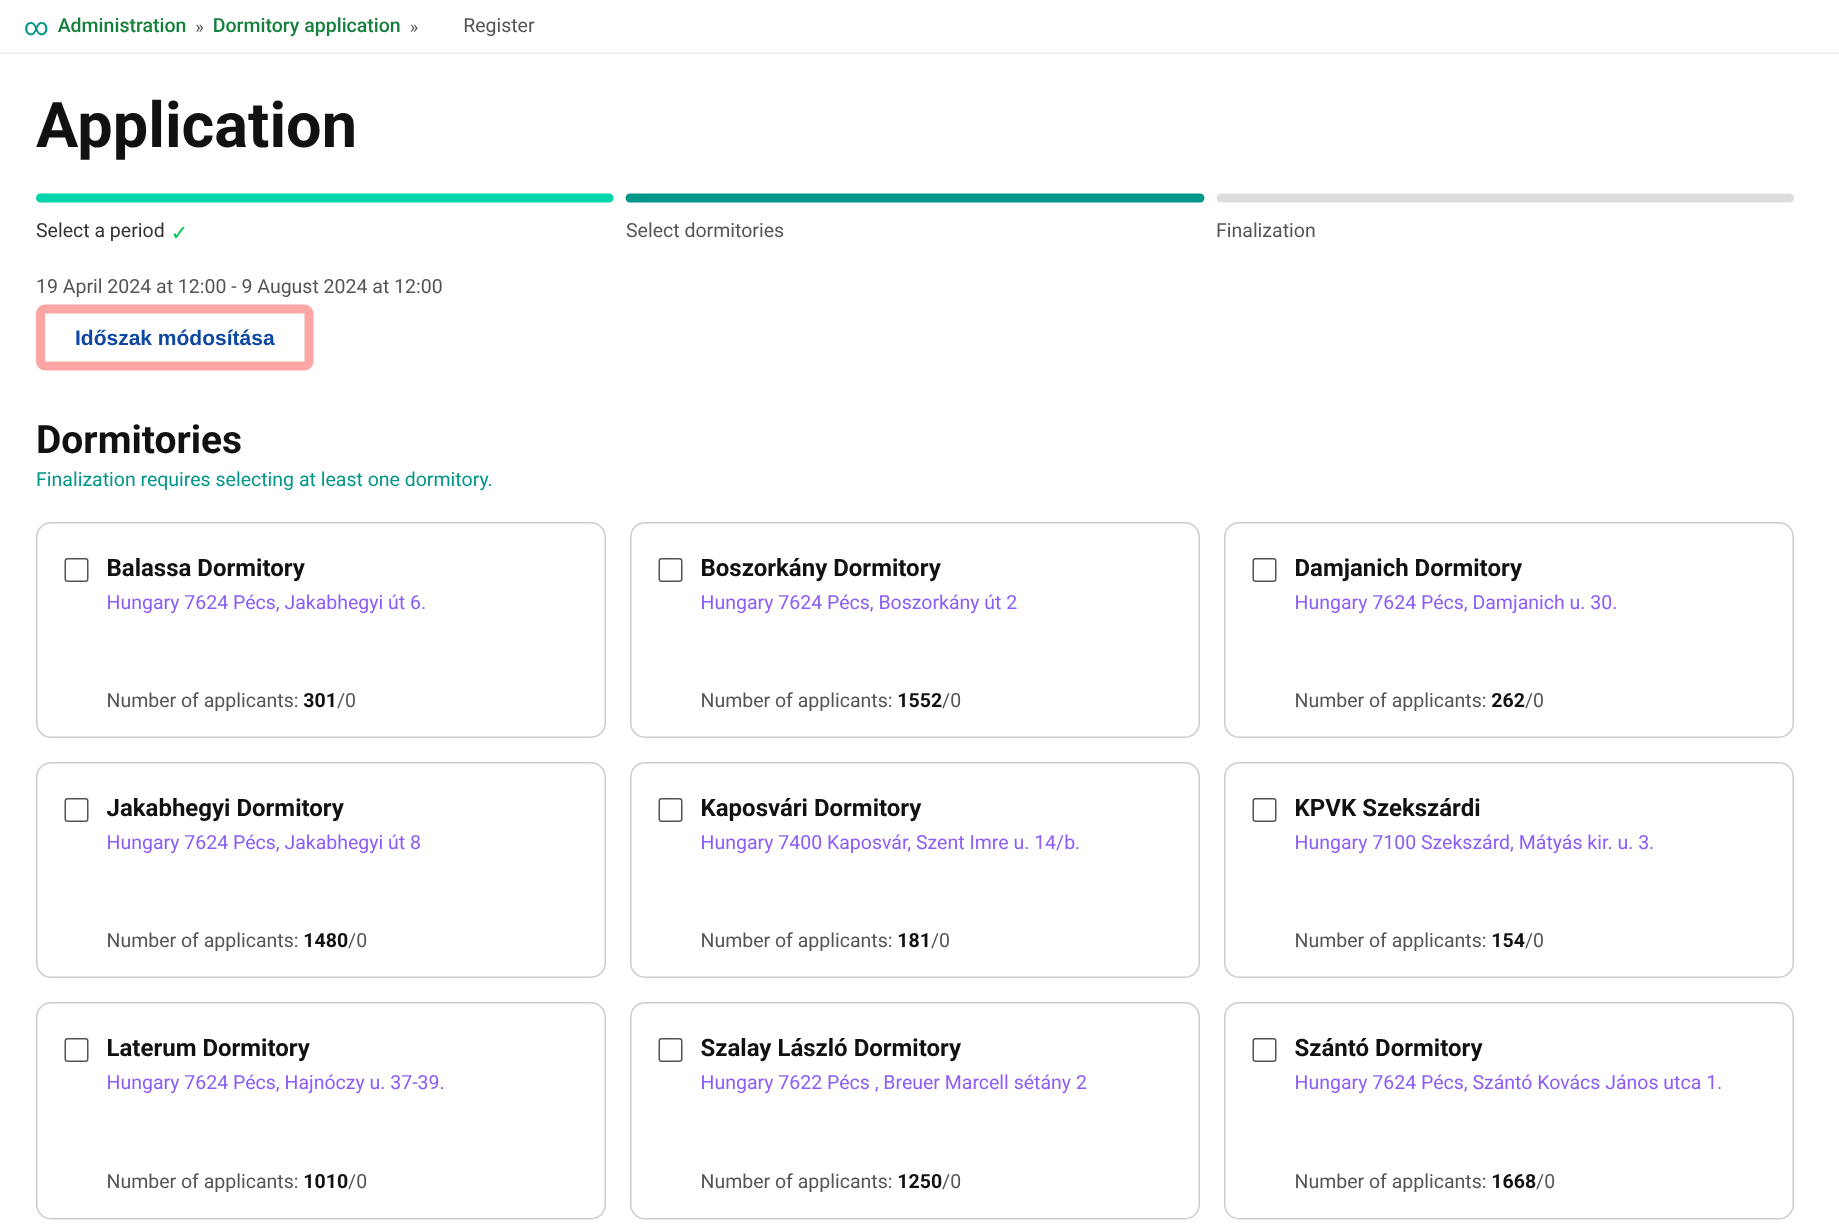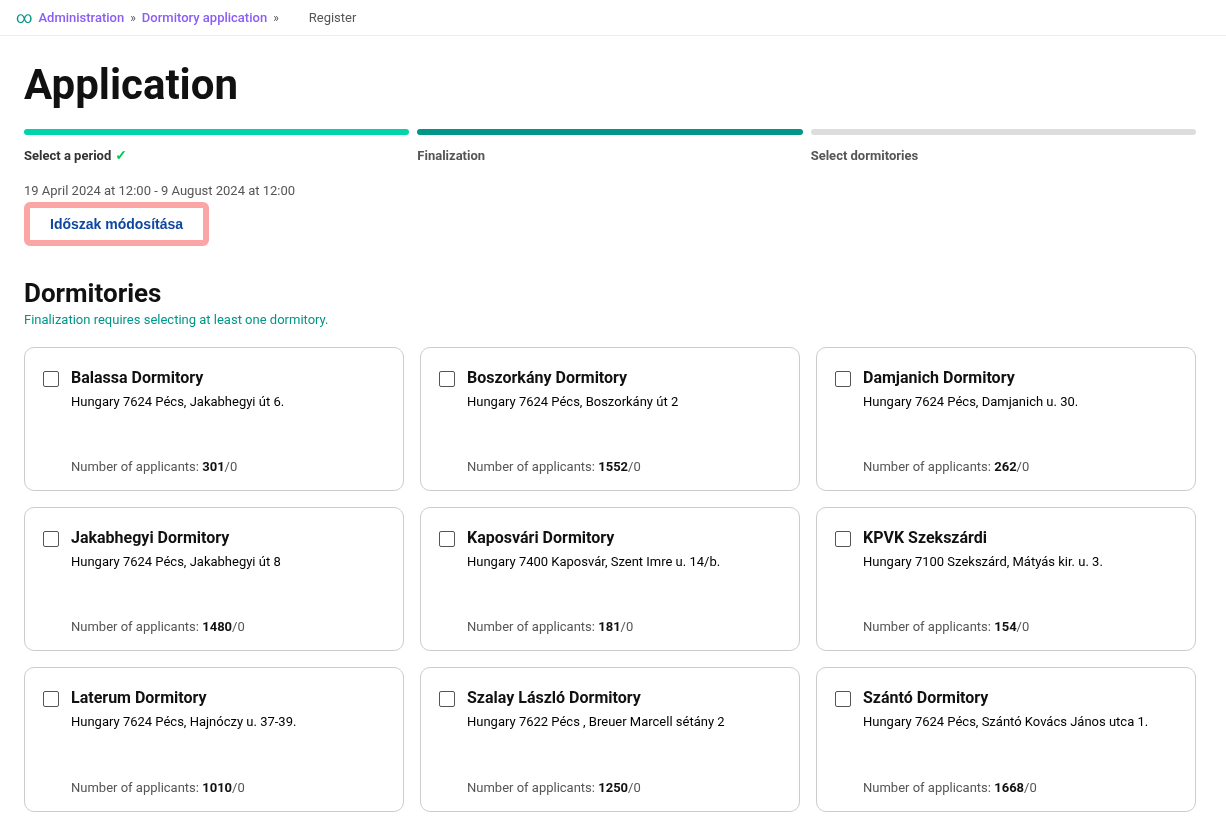--- a/index.html
+++ b/index.html
@@ -15,21 +15,21 @@
       padding: 8px 16px;
       font-size: 13px;
       gap: 6px;
       border-bottom: 1px solid #eee;
     }
     .breadcrumb-icon {
       color: #009688;
       font-size: 16px;
     }
     .breadcrumb a {
-      color: #8b5cf6;
+      color: #15803d;
       text-decoration: none;
       font-weight: 500;
     }
     .breadcrumb .sep {
       color: #555;
       font-size: 12px;
     }
     .breadcrumb .current {
       color: #555;
       padding-left: 24px;
@@ -58,24 +58,24 @@
     .step-bar.active-teal { background: #009688; }
     .step-bar.inactive { background: #ddd; }
     .steps-labels {
       display: flex;
       gap: 8px;
       margin-bottom: 20px;
     }
     .step-label {
       flex: 1;
       font-size: 13px;
-      font-weight: 700;
-      color: #555;
-      display: flex;
-      align-items: flex-end;
+      font-weight: 400;
+      color: #555;
+      display: flex;
+      align-items: flex-start;
       gap: 4px;
     }
     .step-label.done { color: #333; }
     .step-label .check {
       color: #00c853;
       font-size: 14px;
     }
     .period-info {
       font-size: 13px;
       color: #555;
@@ -149,21 +149,21 @@
       background: #009688;
       border-color: #009688;
     }
     .card-name {
       font-size: 16px;
       font-weight: 700;
       color: #111;
     }
     .card-address {
       font-size: 13px;
-      color: #000000;
+      color: #8b5cf6;
       padding-left: 28px;
       line-height: 1.4;
     }
     .card-applicants {
       font-size: 13px;
       color: #555;
       padding-left: 28px;
       margin-top: 42px;
     }
     .card-applicants strong {
@@ -194,24 +194,24 @@
     <div class="step-bar inactive"></div>
   </div>
 
   
   <div class="steps-labels">
     <div class="step-label done">
       <span>Select a period</span>
       <span class="check">✓</span>
     </div>
     <div class="step-label">
+      <span>Select dormitories</span>
+    </div>
+    <div class="step-label">
       <span>Finalization</span>
-    </div>
-    <div class="step-label">
-      <span>Select dormitories</span>
     </div>
   </div>
 
   
   <div class="period-info">19 April 2024 at 12:00 - 9 August 2024 at 12:00</div>
 
   
   <button class="modify-btn">Időszak módosítása</button>
 
   

